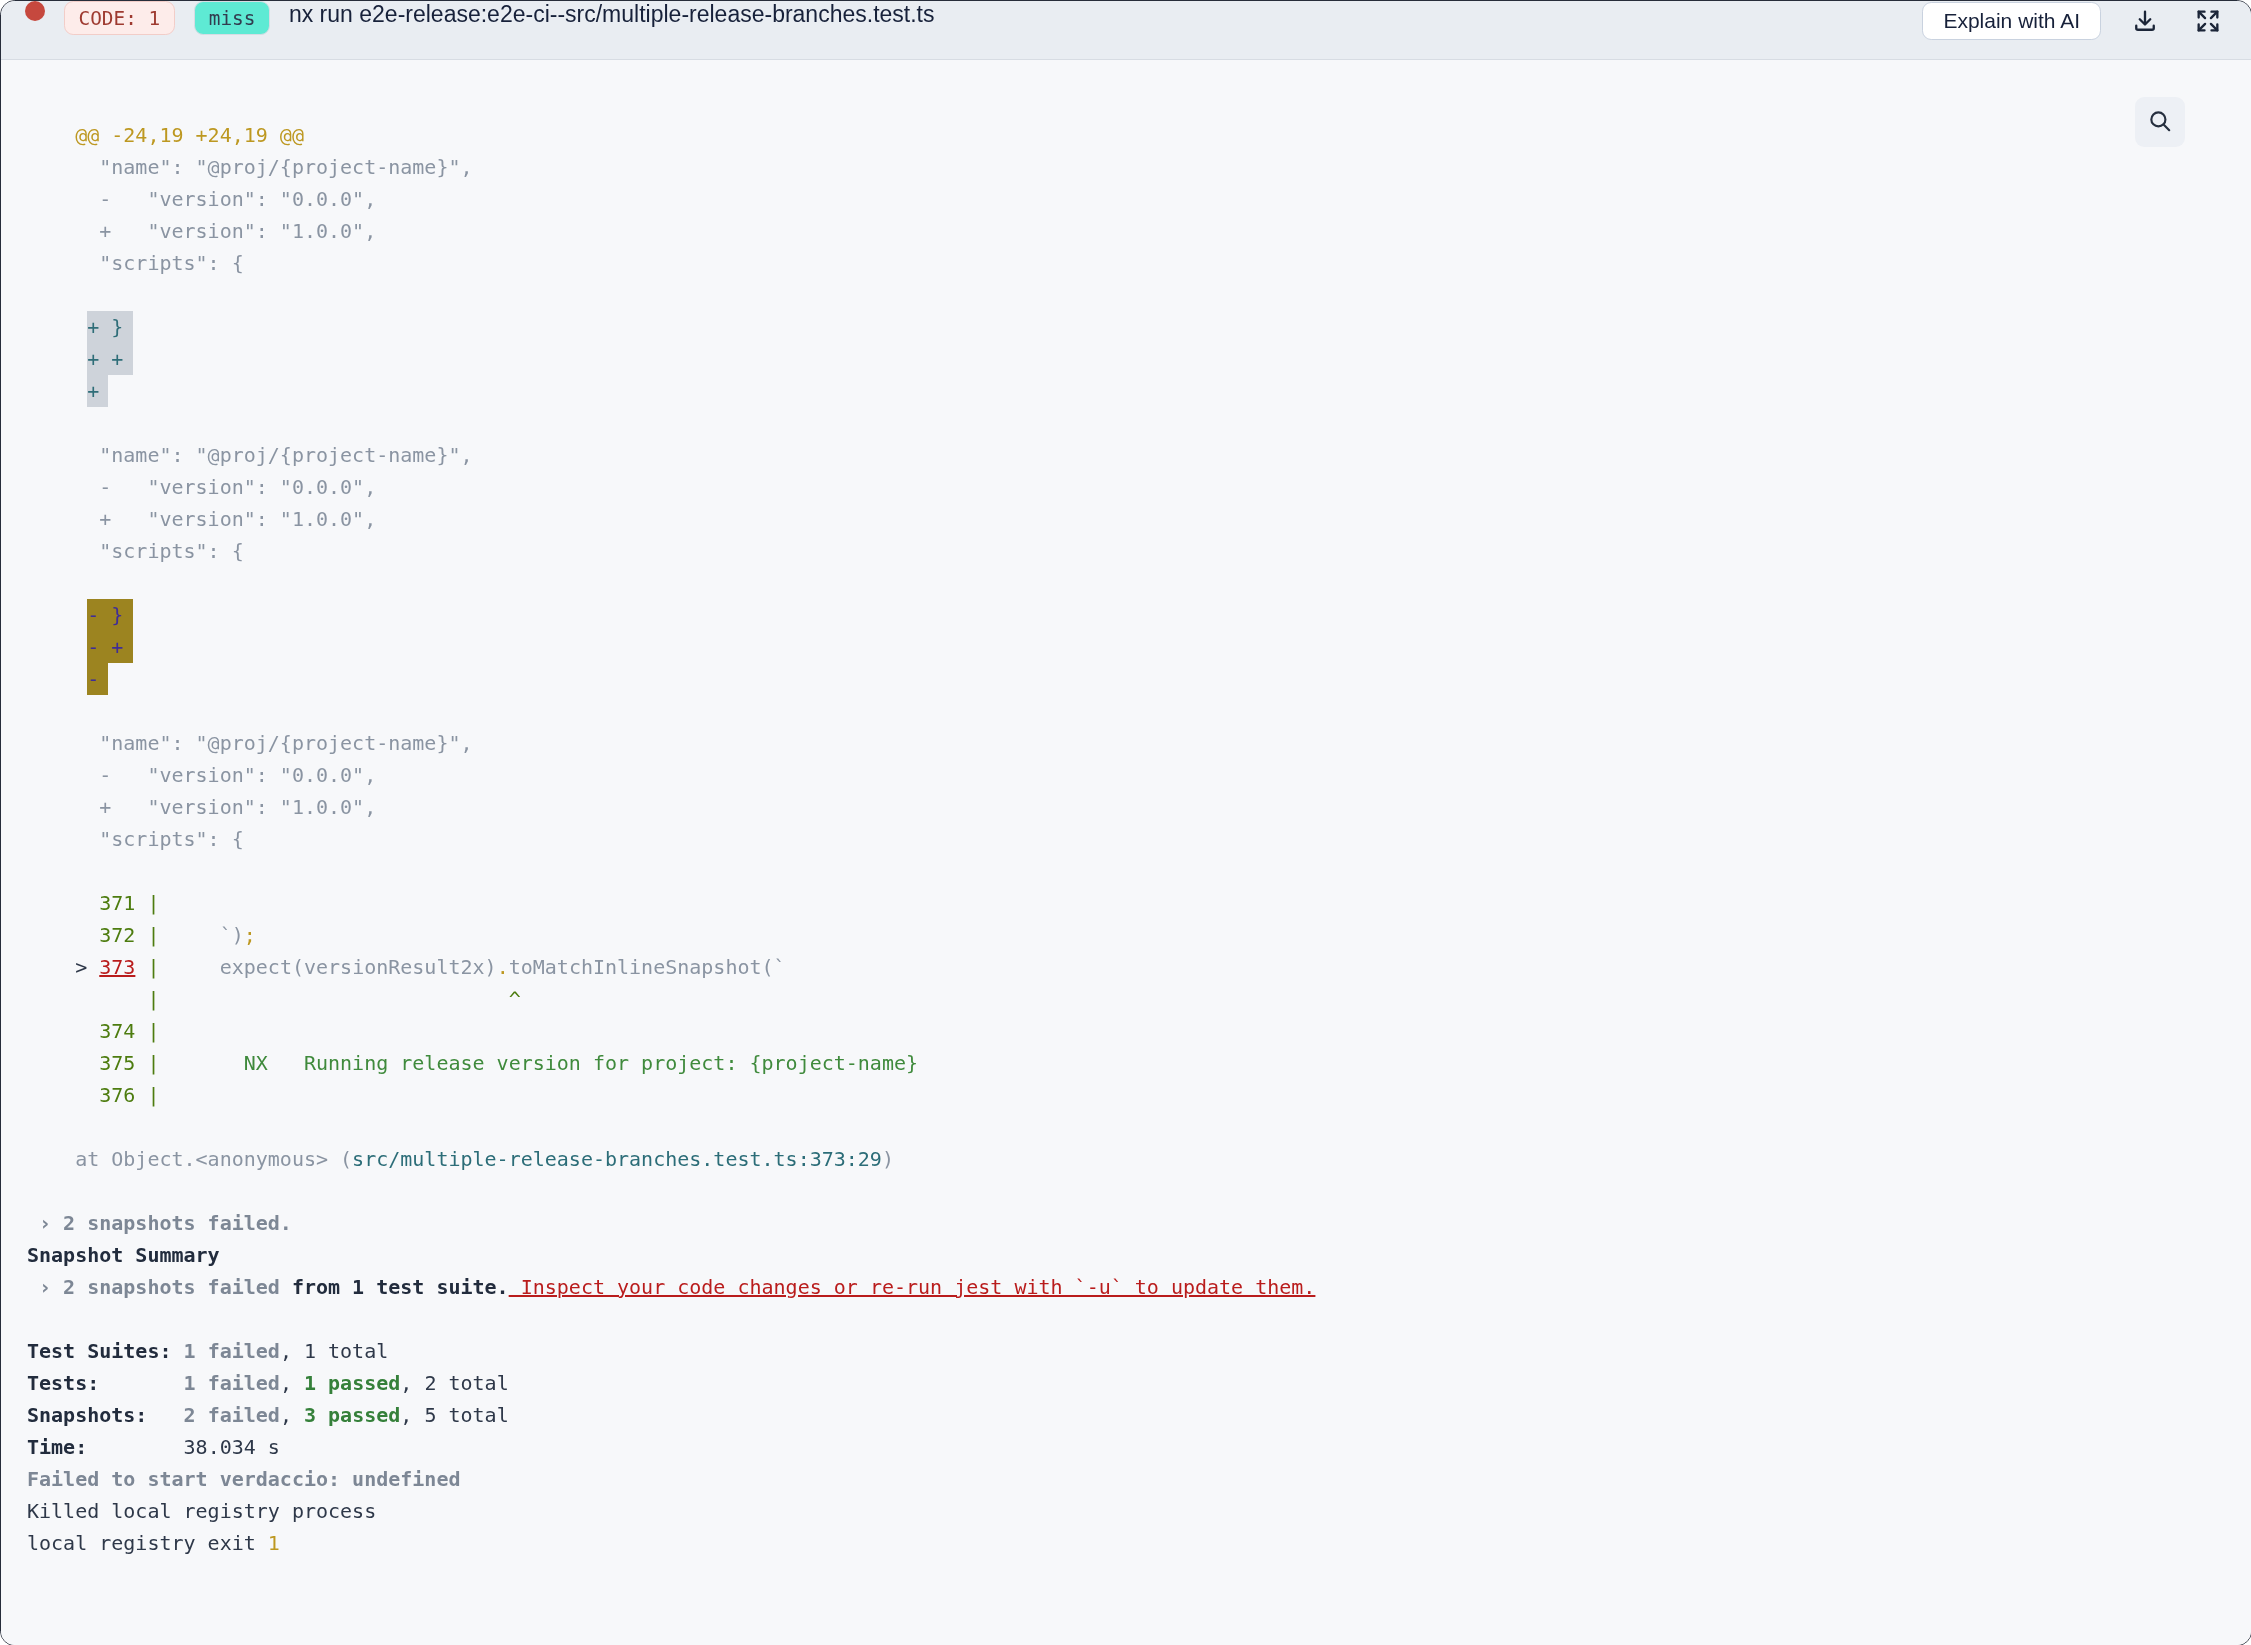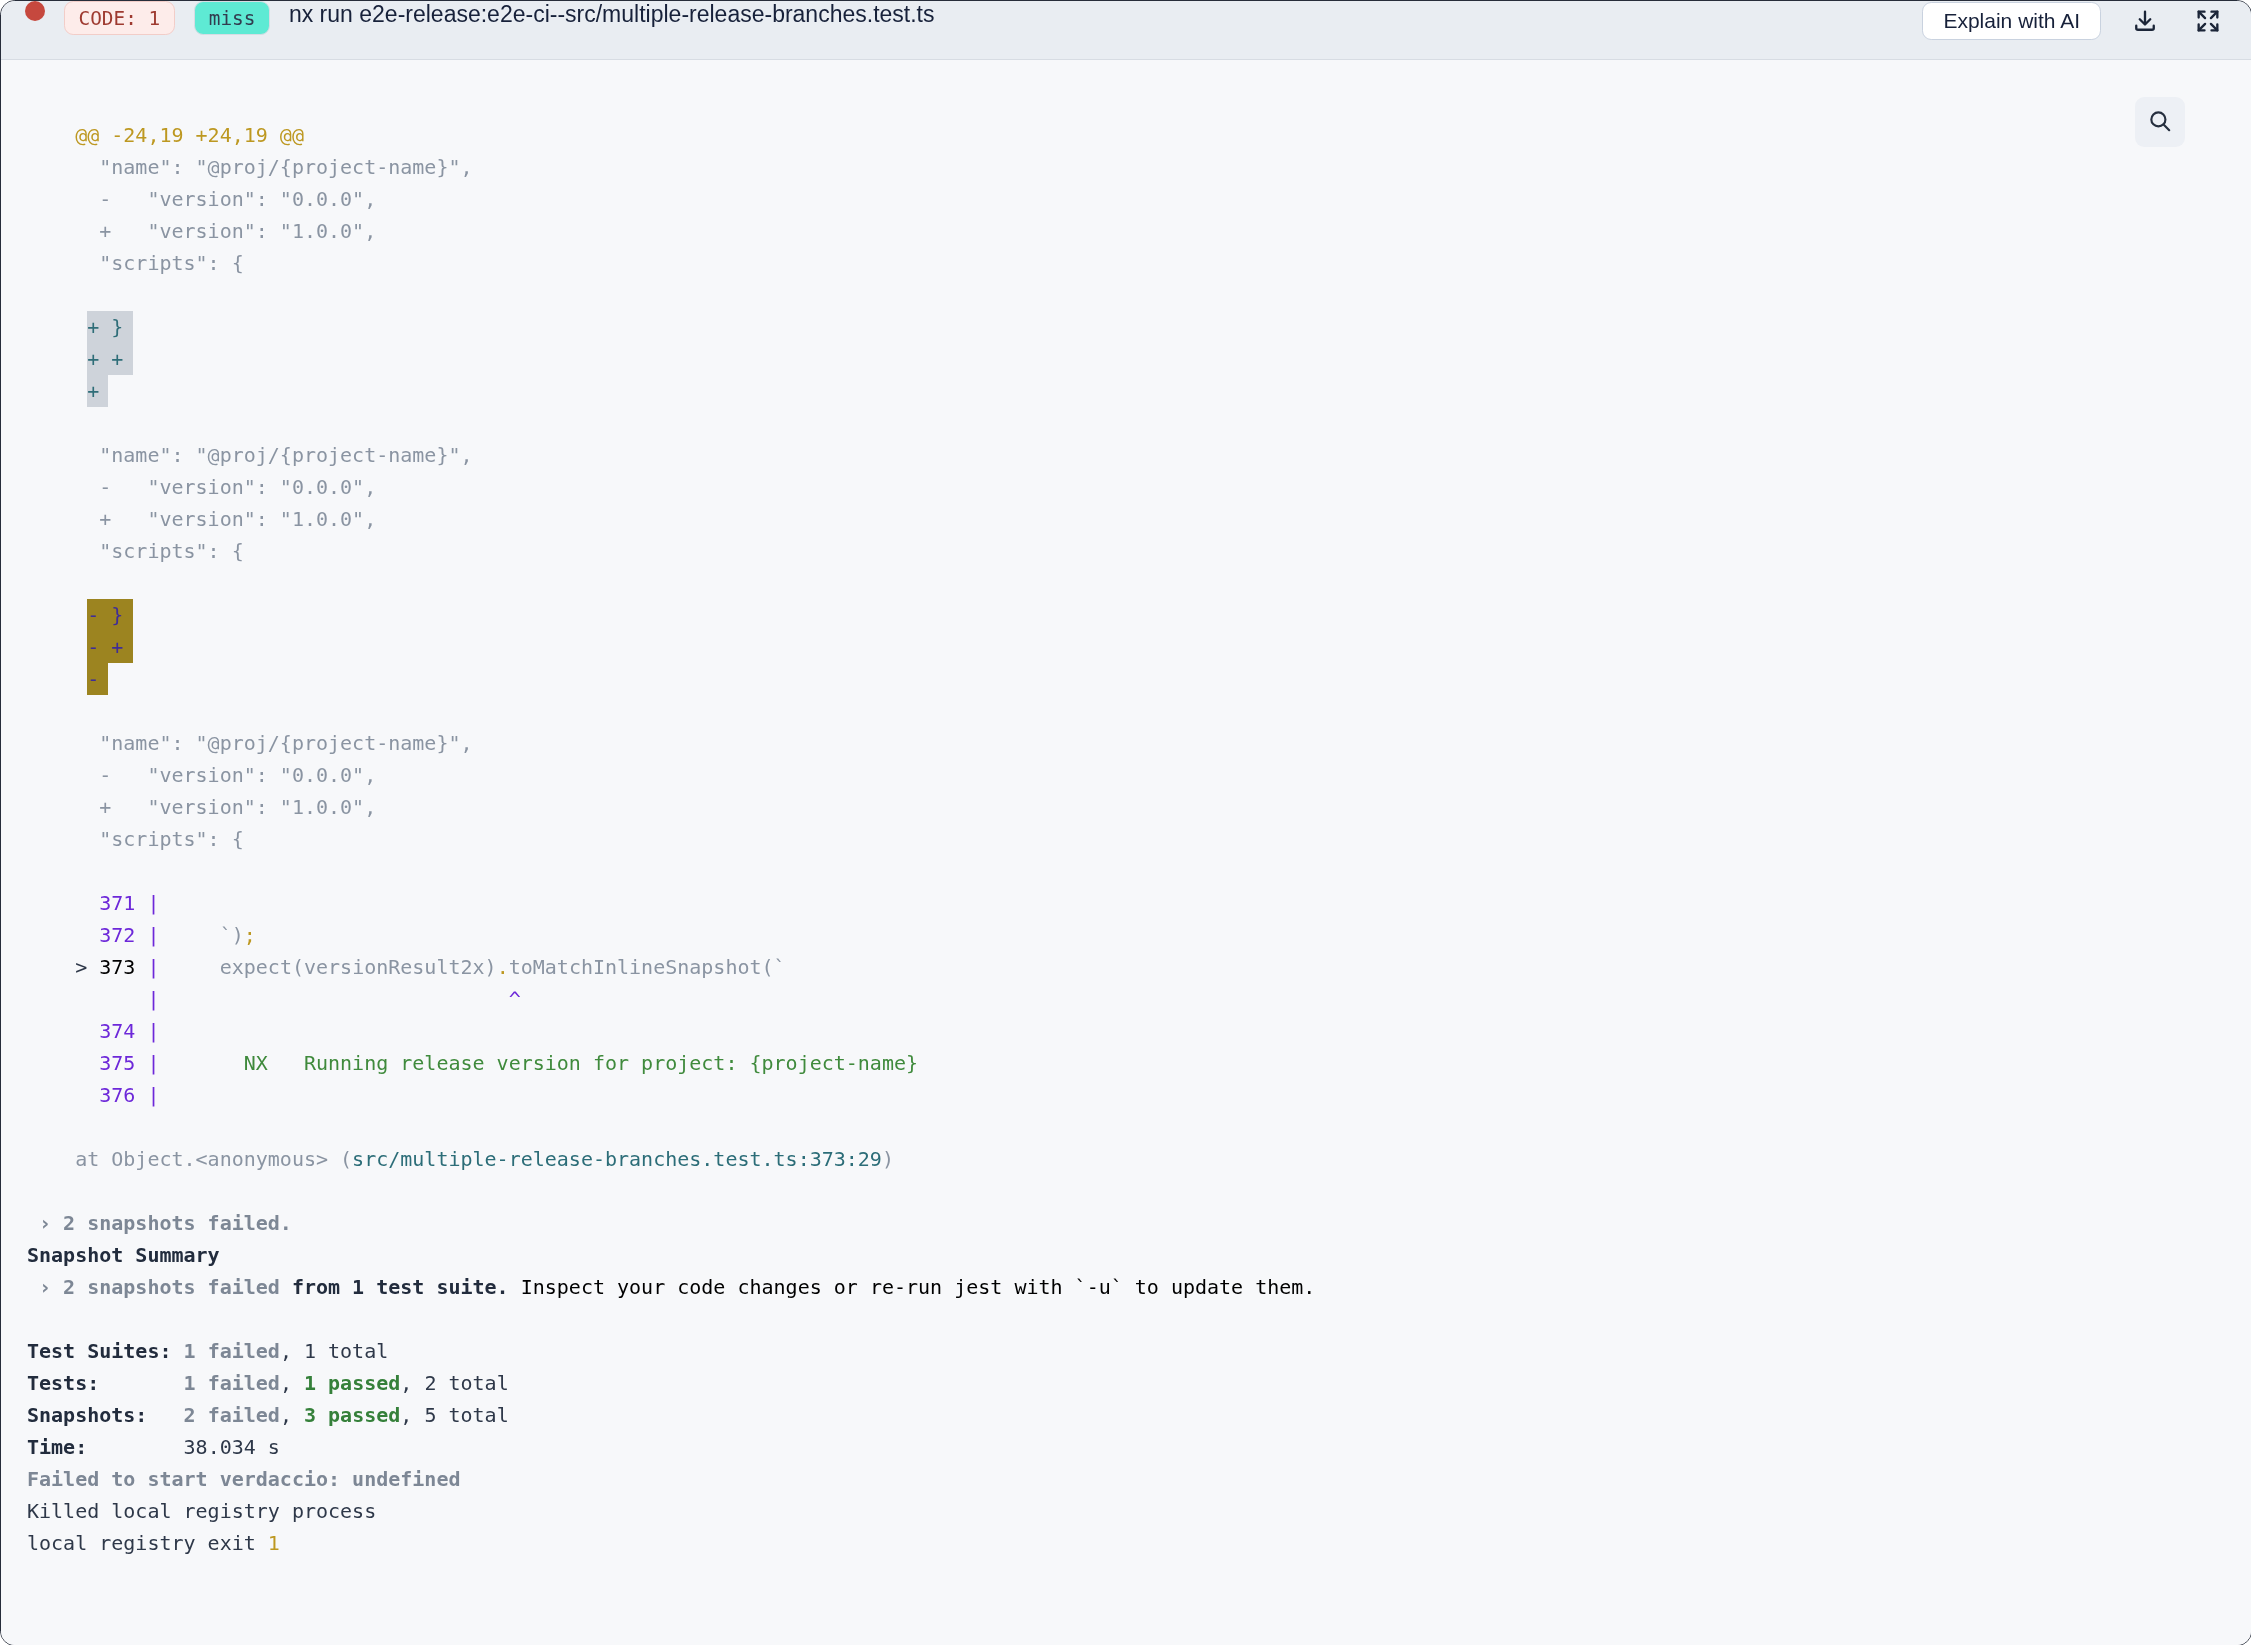--- a/index.html
+++ b/index.html
@@ -43,26 +43,26 @@
     border:none;border-radius:9.2px;background:#edf0f5;cursor:pointer;
     display:flex;align-items:center;justify-content:center;
   }
   .output{font-size:20px;}
   .tline{height:32px;line-height:32px;white-space:pre;}
   
   .c-g{color:#8a94a2;}
   .c-gb{color:#7d8795;font-weight:bold;}
   .c-d{color:#2e3849;}
   .c-db{color:#222c3d;font-weight:bold;}
-  .c-dim{color:#000000;}
+  .c-dim{color:#b91c1c;text-decoration:underline;}
   .c-y{color:#bd9821;}
   .c-gr{color:#3f8a3c;}
   .c-grb{color:#35803a;font-weight:bold;}
   .c-t{color:#2c6d78;}
-  .c-ln{color:#6d28d9;}
+  .c-ln{color:#4d7c0f;}
   .c-hlg{background:#ced3da;color:#2f6d78;padding-right:9.2px;display:inline-block;}
   .c-hlo{background:#9c8420;color:#3f2d98;padding-right:9.2px;display:inline-block;}
 </style>
 </head>
 <body>
 
 <div class="window">
 
   <div class="hdr">
     <span class="dot"></span>

